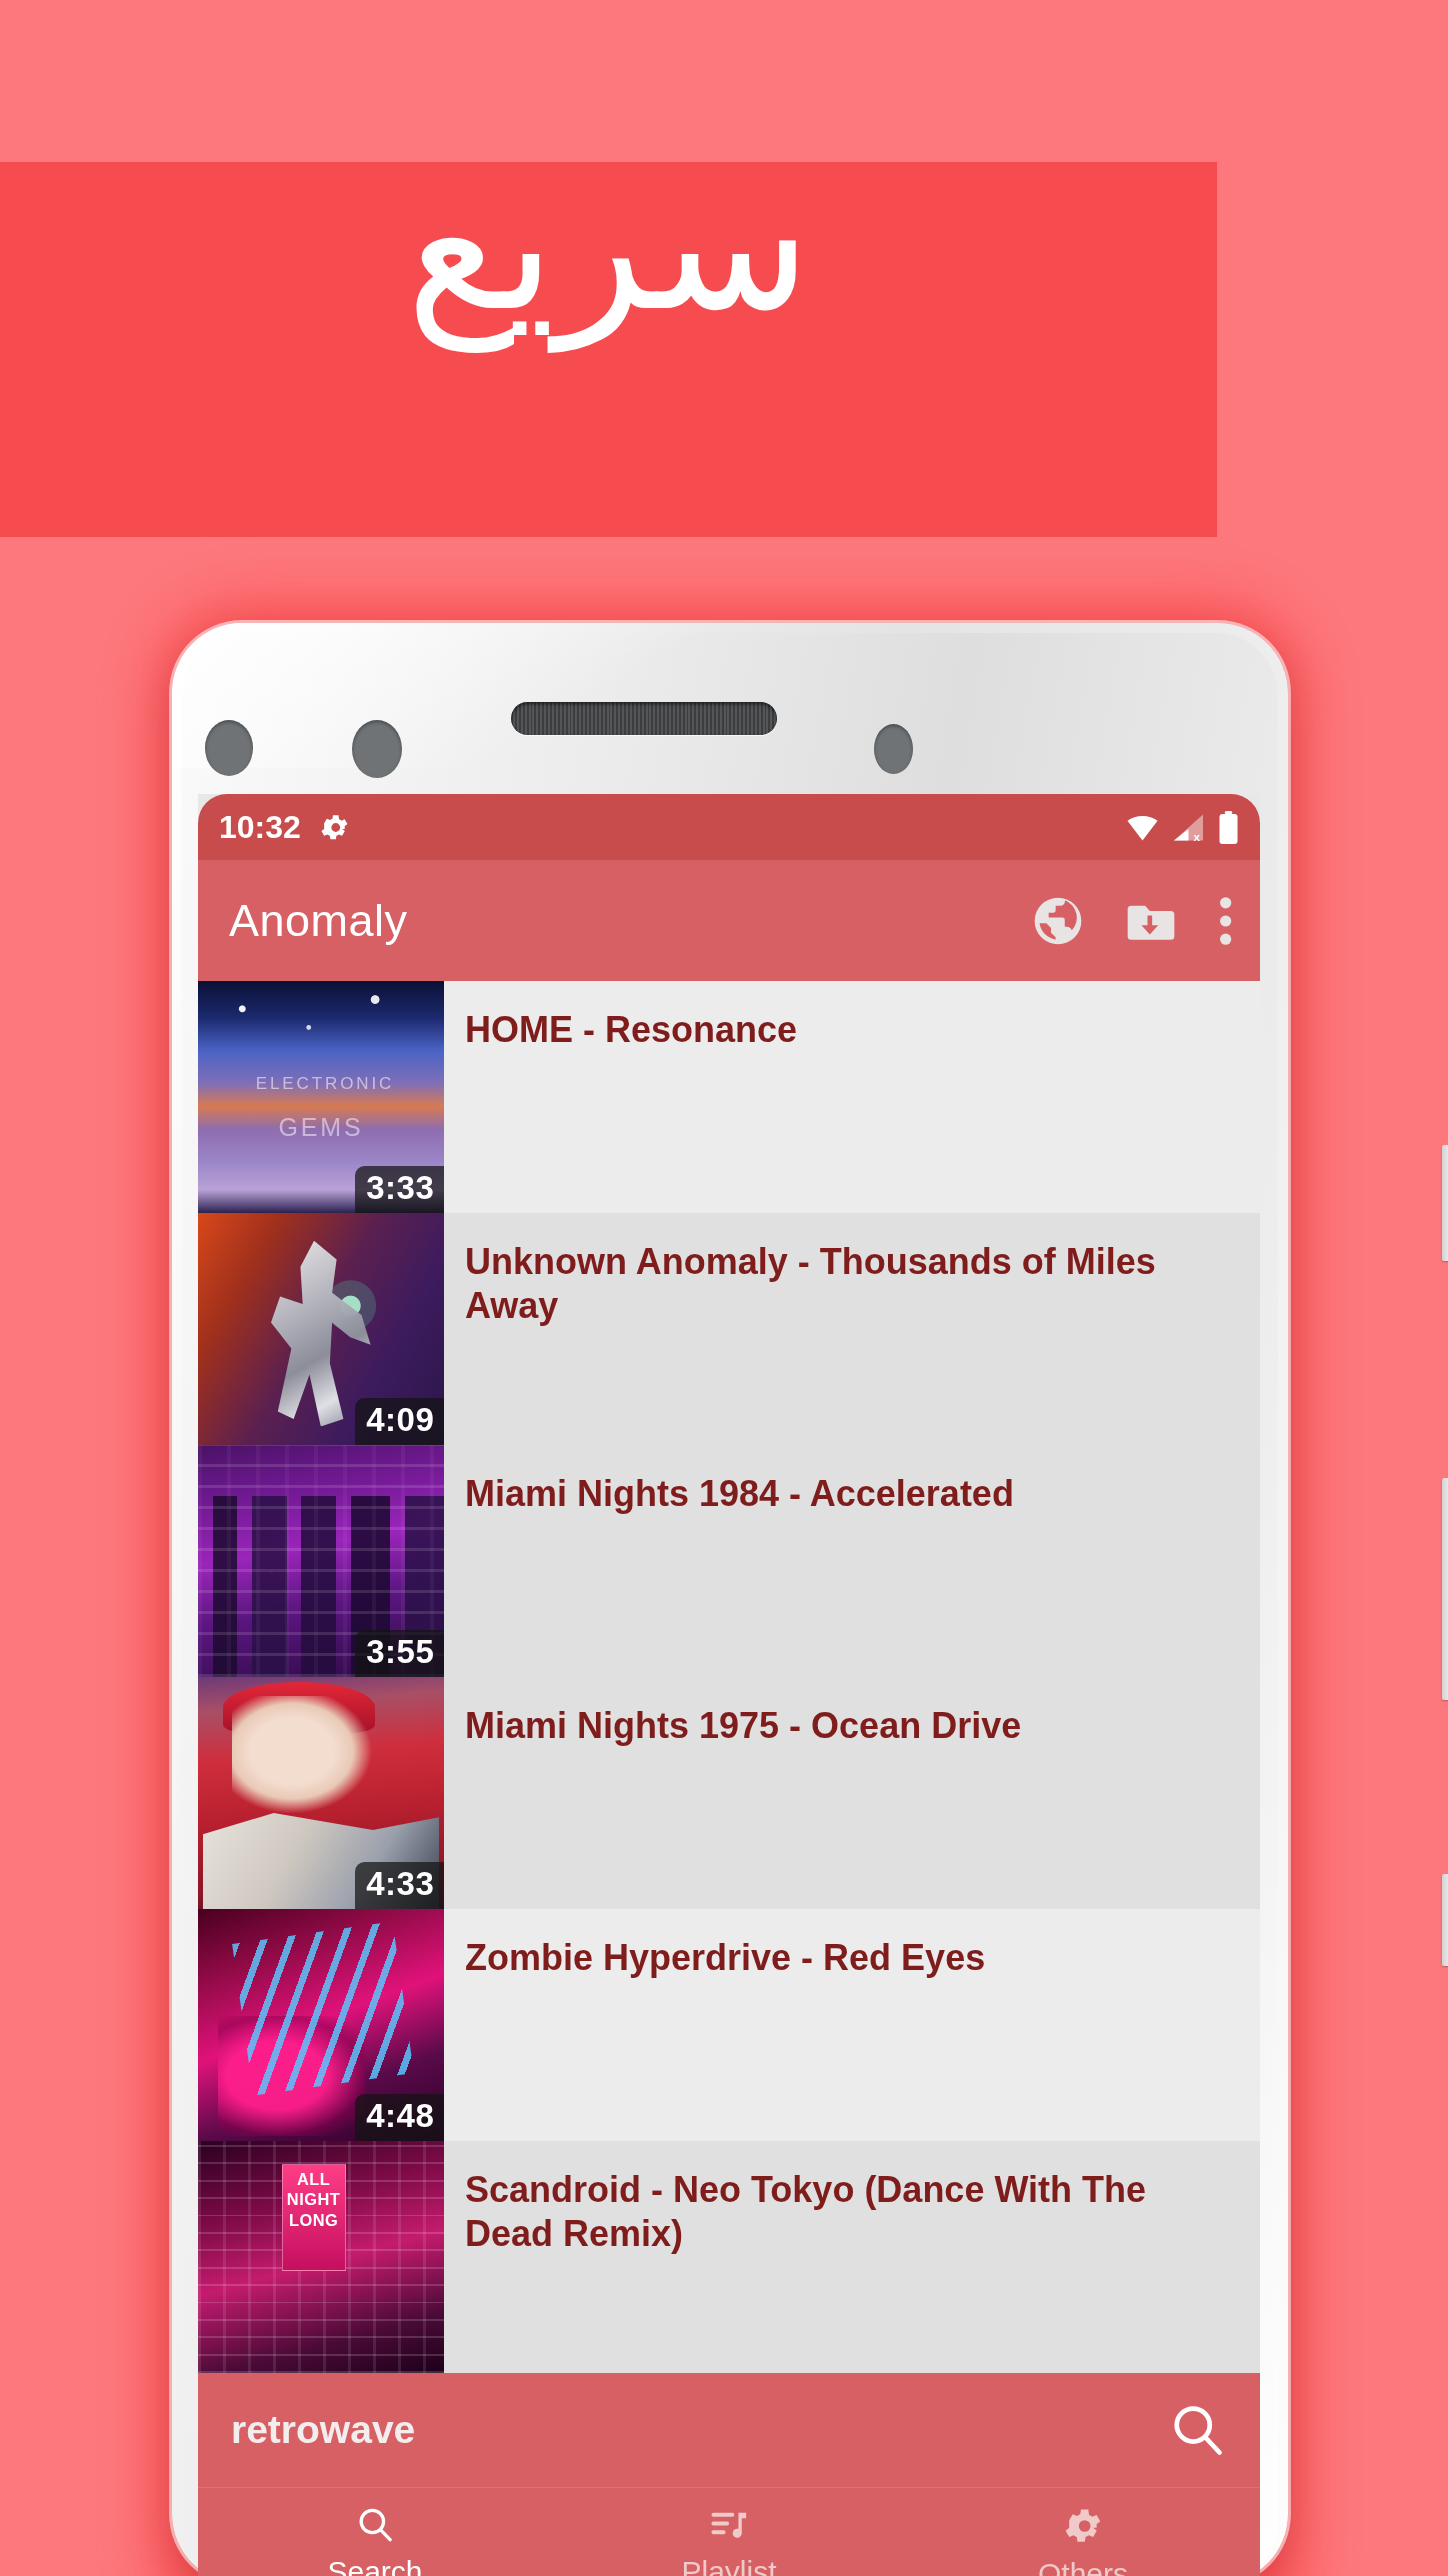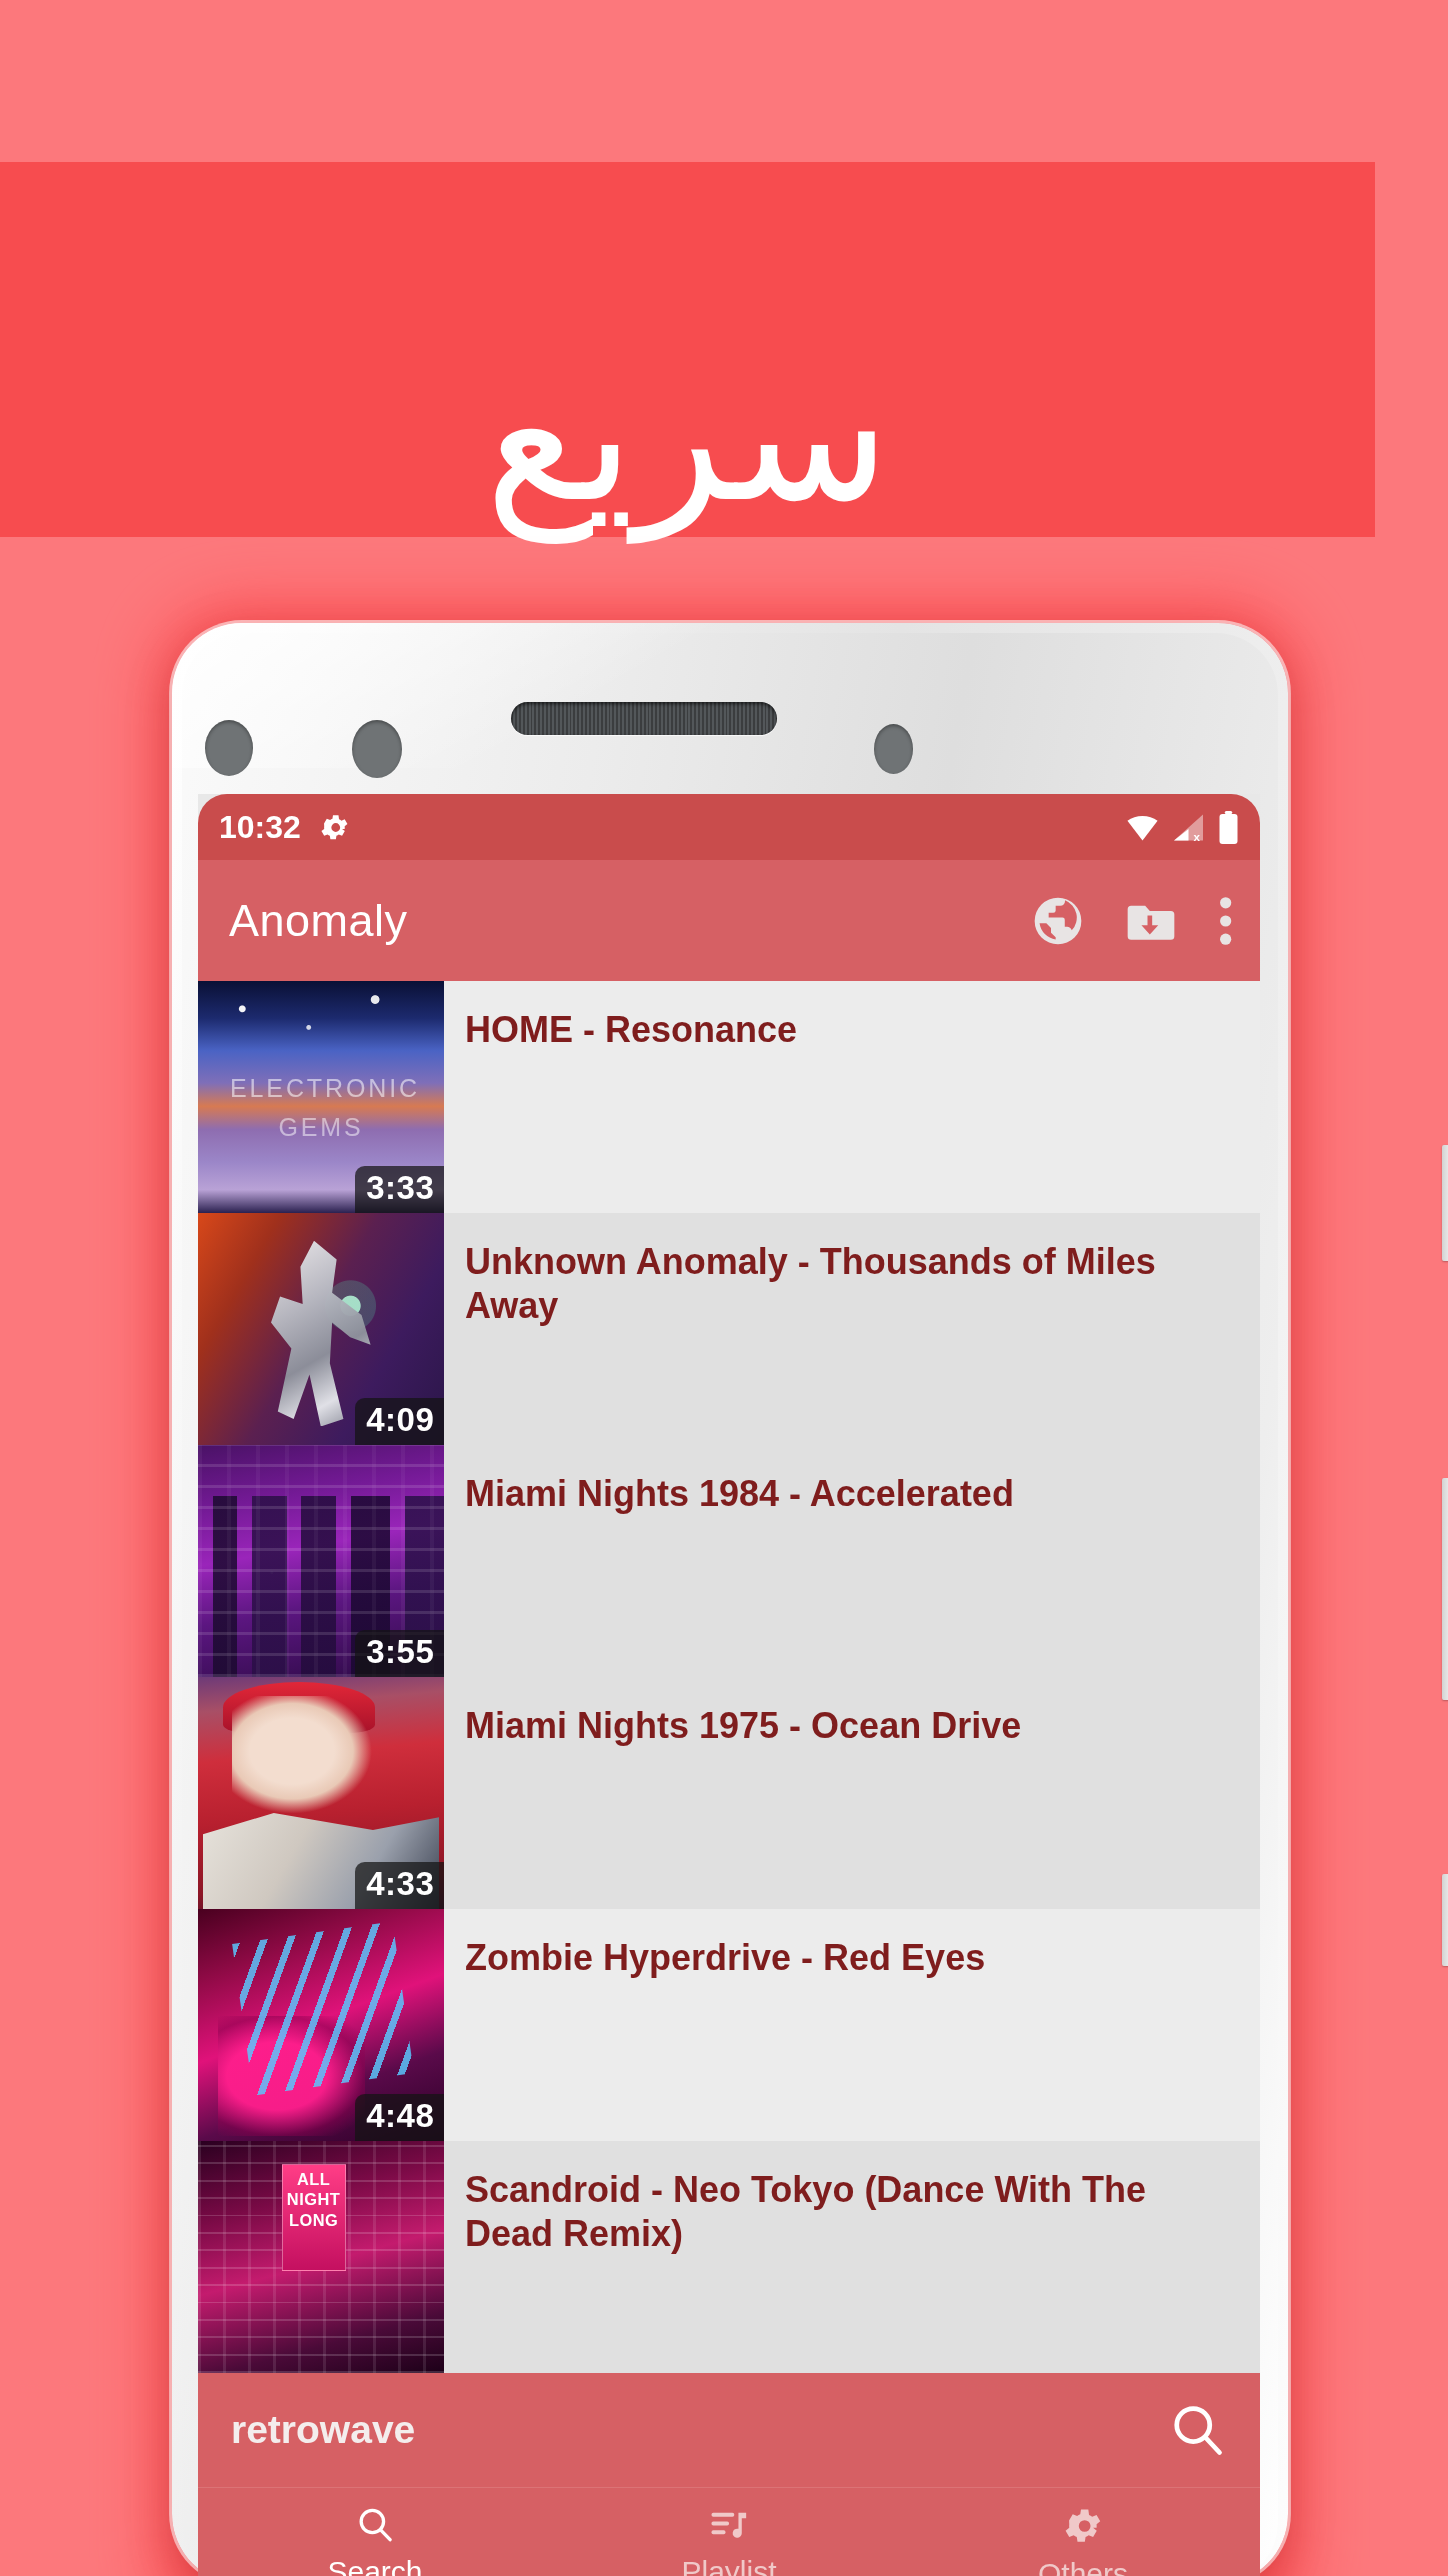--- a/index.html
+++ b/index.html
@@ -6,23 +6,23 @@
   html, body {
     width:1449px; height:2576px;
     background:#fc787c;
     font-family:"Liberation Sans", sans-serif;
     overflow:hidden;
   }
   #root { position:relative; width:1449px; height:2576px; }
 
   
   .banner {
-    position:absolute; left:0; top:162px; width:1375px; height:375px;
+    position:absolute; left:0; top:162px; width:1217px; height:375px;
     background:#f74c4f;
-    display:flex; align-items:flex-end; justify-content:center;
+    display:flex; align-items:flex-start; justify-content:center;
   }
   .banner-text {
     color:#ffffff;
     font-size:184px;
     line-height:1;
     font-weight:400;
     direction:rtl;
     letter-spacing:1.9px;
     transform:translateY(-9.7px);
   }
@@ -166,21 +166,21 @@
 
   svg { display:block; }
 
   
   .art1{background:
     radial-gradient(circle at 18% 12%, rgba(255,255,255,.95) 0 2.9px, transparent 3.9px),
     radial-gradient(circle at 72% 8%, rgba(255,255,255,.9) 0 3.9px, transparent 4.8px),
     radial-gradient(circle at 45% 20%, rgba(255,255,255,.8) 0 1.9px, transparent 2.9px),
     linear-gradient(180deg,#0a1035 0%,#1c2a6e 16%,#4a63c4 30%,#7f6fb8 44%,#d77a52 54%,#8e6db0 64%,#9b86c8 78%,#b9a2d6 90%,#2b2150 100%);}
   .art1 .lbl{position:absolute;left:0;right:0;top:40%;text-align:center;color:rgba(255,255,255,.55);
-    font-size:25px;letter-spacing:2.9px;font-weight:400;padding-left:8px;}
+    font-size:17px;letter-spacing:2.9px;font-weight:400;padding-left:8px;}
   .art1 .lbl2{position:absolute;left:0;right:0;top:57%;text-align:center;color:rgba(255,255,255,.5);
     font-size:25px;letter-spacing:2.9px;}
   .art2{background:
     radial-gradient(circle at 62% 40%, rgba(180,255,220,.85) 0 9.7px, rgba(80,200,160,.25) 10.6px 25px, transparent 26px),
     linear-gradient(120deg,#d8481a 0%,#a0301c 22%,#5b2050 48%,#3d1b5e 72%,#2a1648 100%);}
   .art2 .fig{position:absolute;left:26%;top:12%;width:46%;height:80%;
     background:linear-gradient(150deg,#f2f2f4 0%,#b9bcc4 35%,#8e929c 60%,#e6e8ec 80%,#767a86 100%);
     clip-path:polygon(46% 0,66% 10%,62% 28%,88% 40%,96% 56%,78% 52%,62% 44%,60% 66%,72% 96%,52% 100%,42% 72%,28% 96%,14% 92%,26% 58%,8% 44%,16% 30%,36% 34%,34% 14%);
     opacity:.96;}
   .art3{background:

